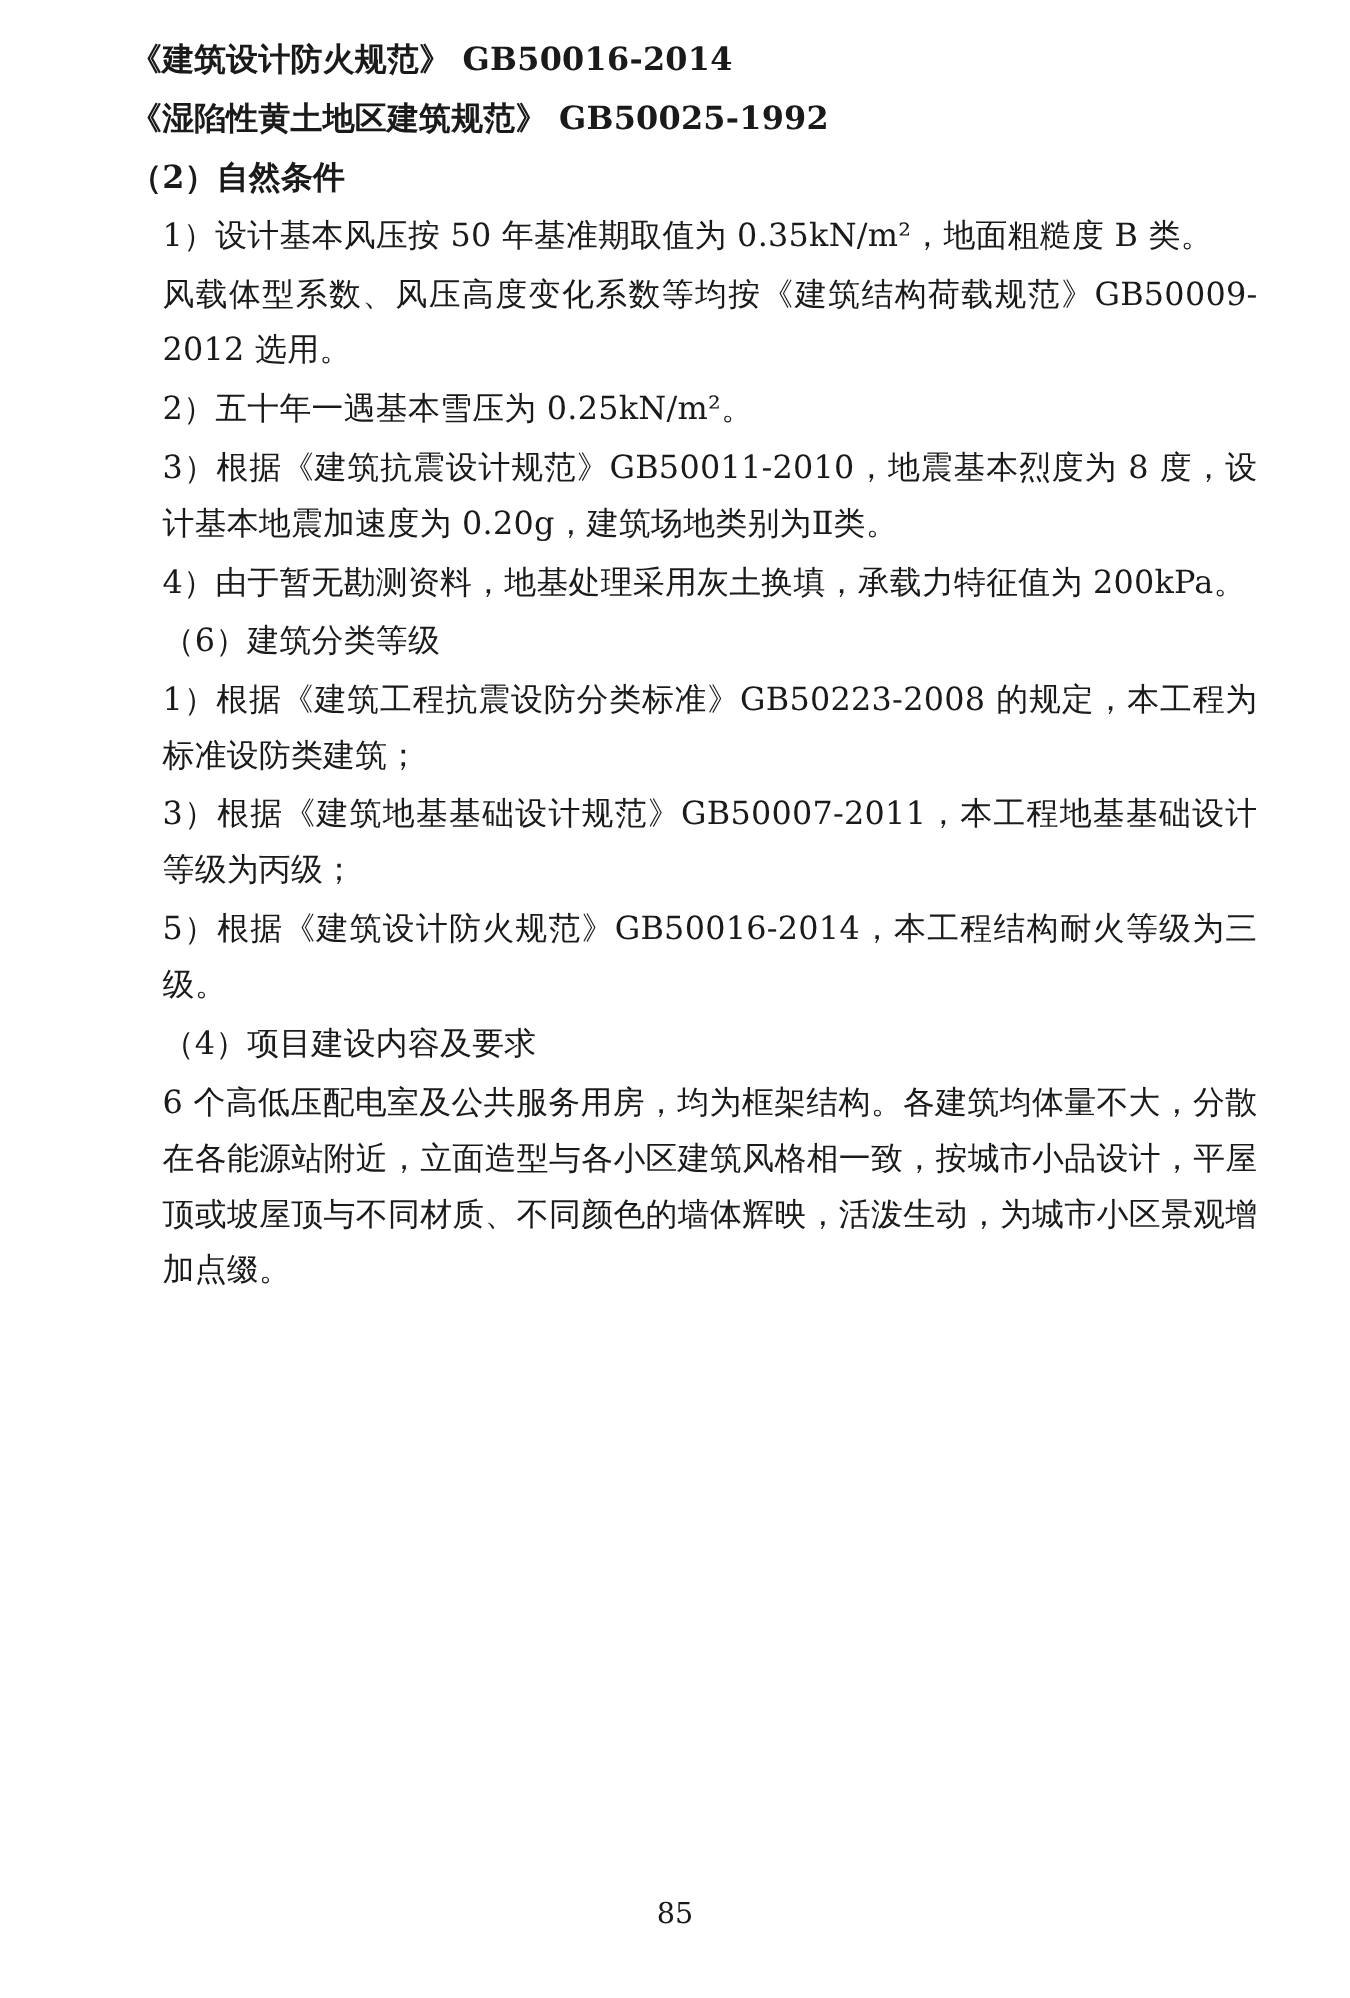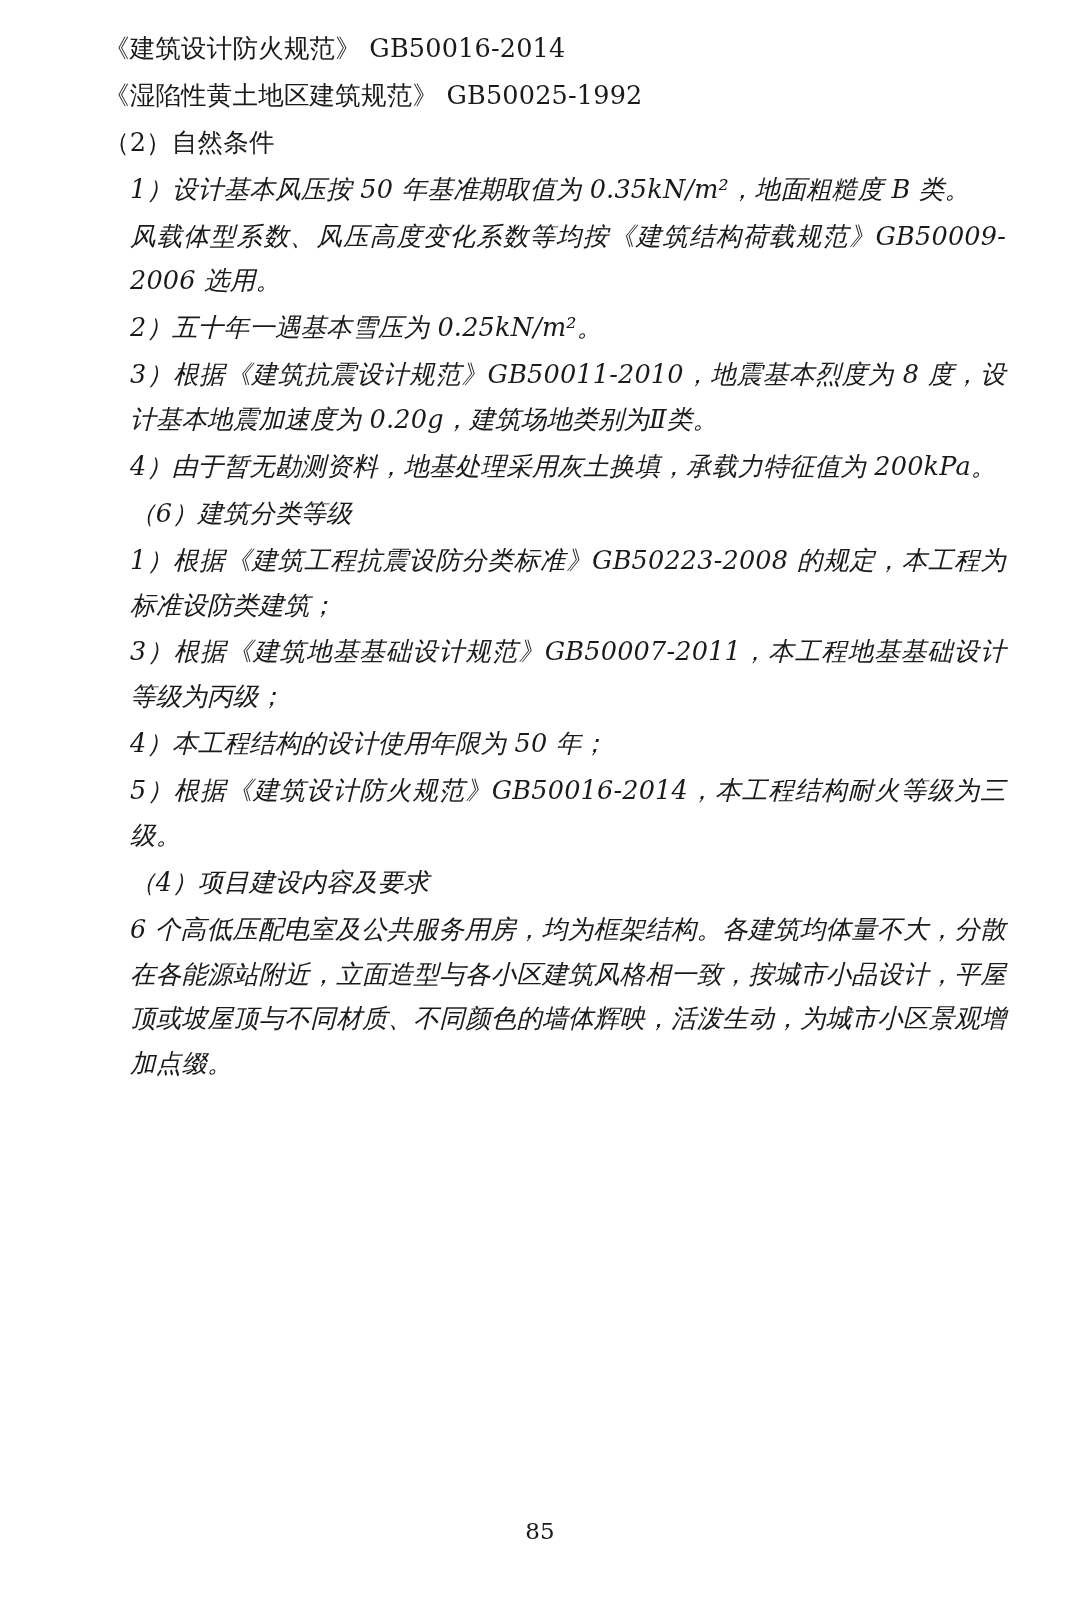--- a/index.html
+++ b/index.html
@@ -26,24 +26,24 @@
     font-size: 25.5px;
     line-height: 1.76;
     margin: 0 0 2px 0;
     text-align: justify;
     text-justify: inter-ideograph;
     letter-spacing: 0.2px;
   }
   .indent1 {
     text-indent: 0;
     padding-left: 0;
+    font-weight: bold;
   }
   .indent2 {
     padding-left: 26px;
-    font-style: italic;
   }
   .page-number {
     position: absolute;
     bottom: 54px;
     left: 0;
     width: 1080px;
     text-align: center;
     font-size: 23px;
     font-family: "DejaVu Serif", "Liberation Serif", serif;
     color: #1a1a1a;
@@ -51,26 +51,25 @@
 </style>
 </head>
 <body>
 
 <div class="page">
 
   <p class="para indent1">《建筑设计防火规范》  GB50016-2014</p>
   <p class="para indent1">《湿陷性黄土地区建筑规范》  GB50025-1992</p>
   <p class="para indent1">（2）自然条件</p>
   <p class="para indent2">1）设计基本风压按 50 年基准期取值为 0.35kN/m²，地面粗糙度 B 类。</p>
-  <p class="para indent2">风载体型系数、风压高度变化系数等均按《建筑结构荷载规范》GB50009-2006 选用。</p>
+  <p class="para indent2">风载体型系数、风压高度变化系数等均按《建筑结构荷载规范》GB50009-2012 选用。</p>
   <p class="para indent2">2）五十年一遇基本雪压为 0.25kN/m²。</p>
   <p class="para indent2">3）根据《建筑抗震设计规范》GB50011-2010，地震基本烈度为 8 度，设计基本地震加速度为 0.20g，建筑场地类别为Ⅱ类。</p>
   <p class="para indent2">4）由于暂无勘测资料，地基处理采用灰土换填，承载力特征值为 200kPa。</p>
   <p class="para indent2">（6）建筑分类等级</p>
   <p class="para indent2">1）根据《建筑工程抗震设防分类标准》GB50223-2008 的规定，本工程为标准设防类建筑；</p>
   <p class="para indent2">3）根据《建筑地基基础设计规范》GB50007-2011，本工程地基基础设计等级为丙级；</p>
-  <p class="para indent2">4）本工程结构的设计使用年限为 50 年；</p>
   <p class="para indent2">5）根据《建筑设计防火规范》GB50016-2014，本工程结构耐火等级为三级。</p>
   <p class="para indent2">（4）项目建设内容及要求</p>
   <p class="para indent2">6 个高低压配电室及公共服务用房，均为框架结构。各建筑均体量不大，分散在各能源站附近，立面造型与各小区建筑风格相一致，按城市小品设计，平屋顶或坡屋顶与不同材质、不同颜色的墙体辉映，活泼生动，为城市小区景观增加点缀。</p>
 
   <div class="page-number">85</div>
 </div>
 
 </body></html>

